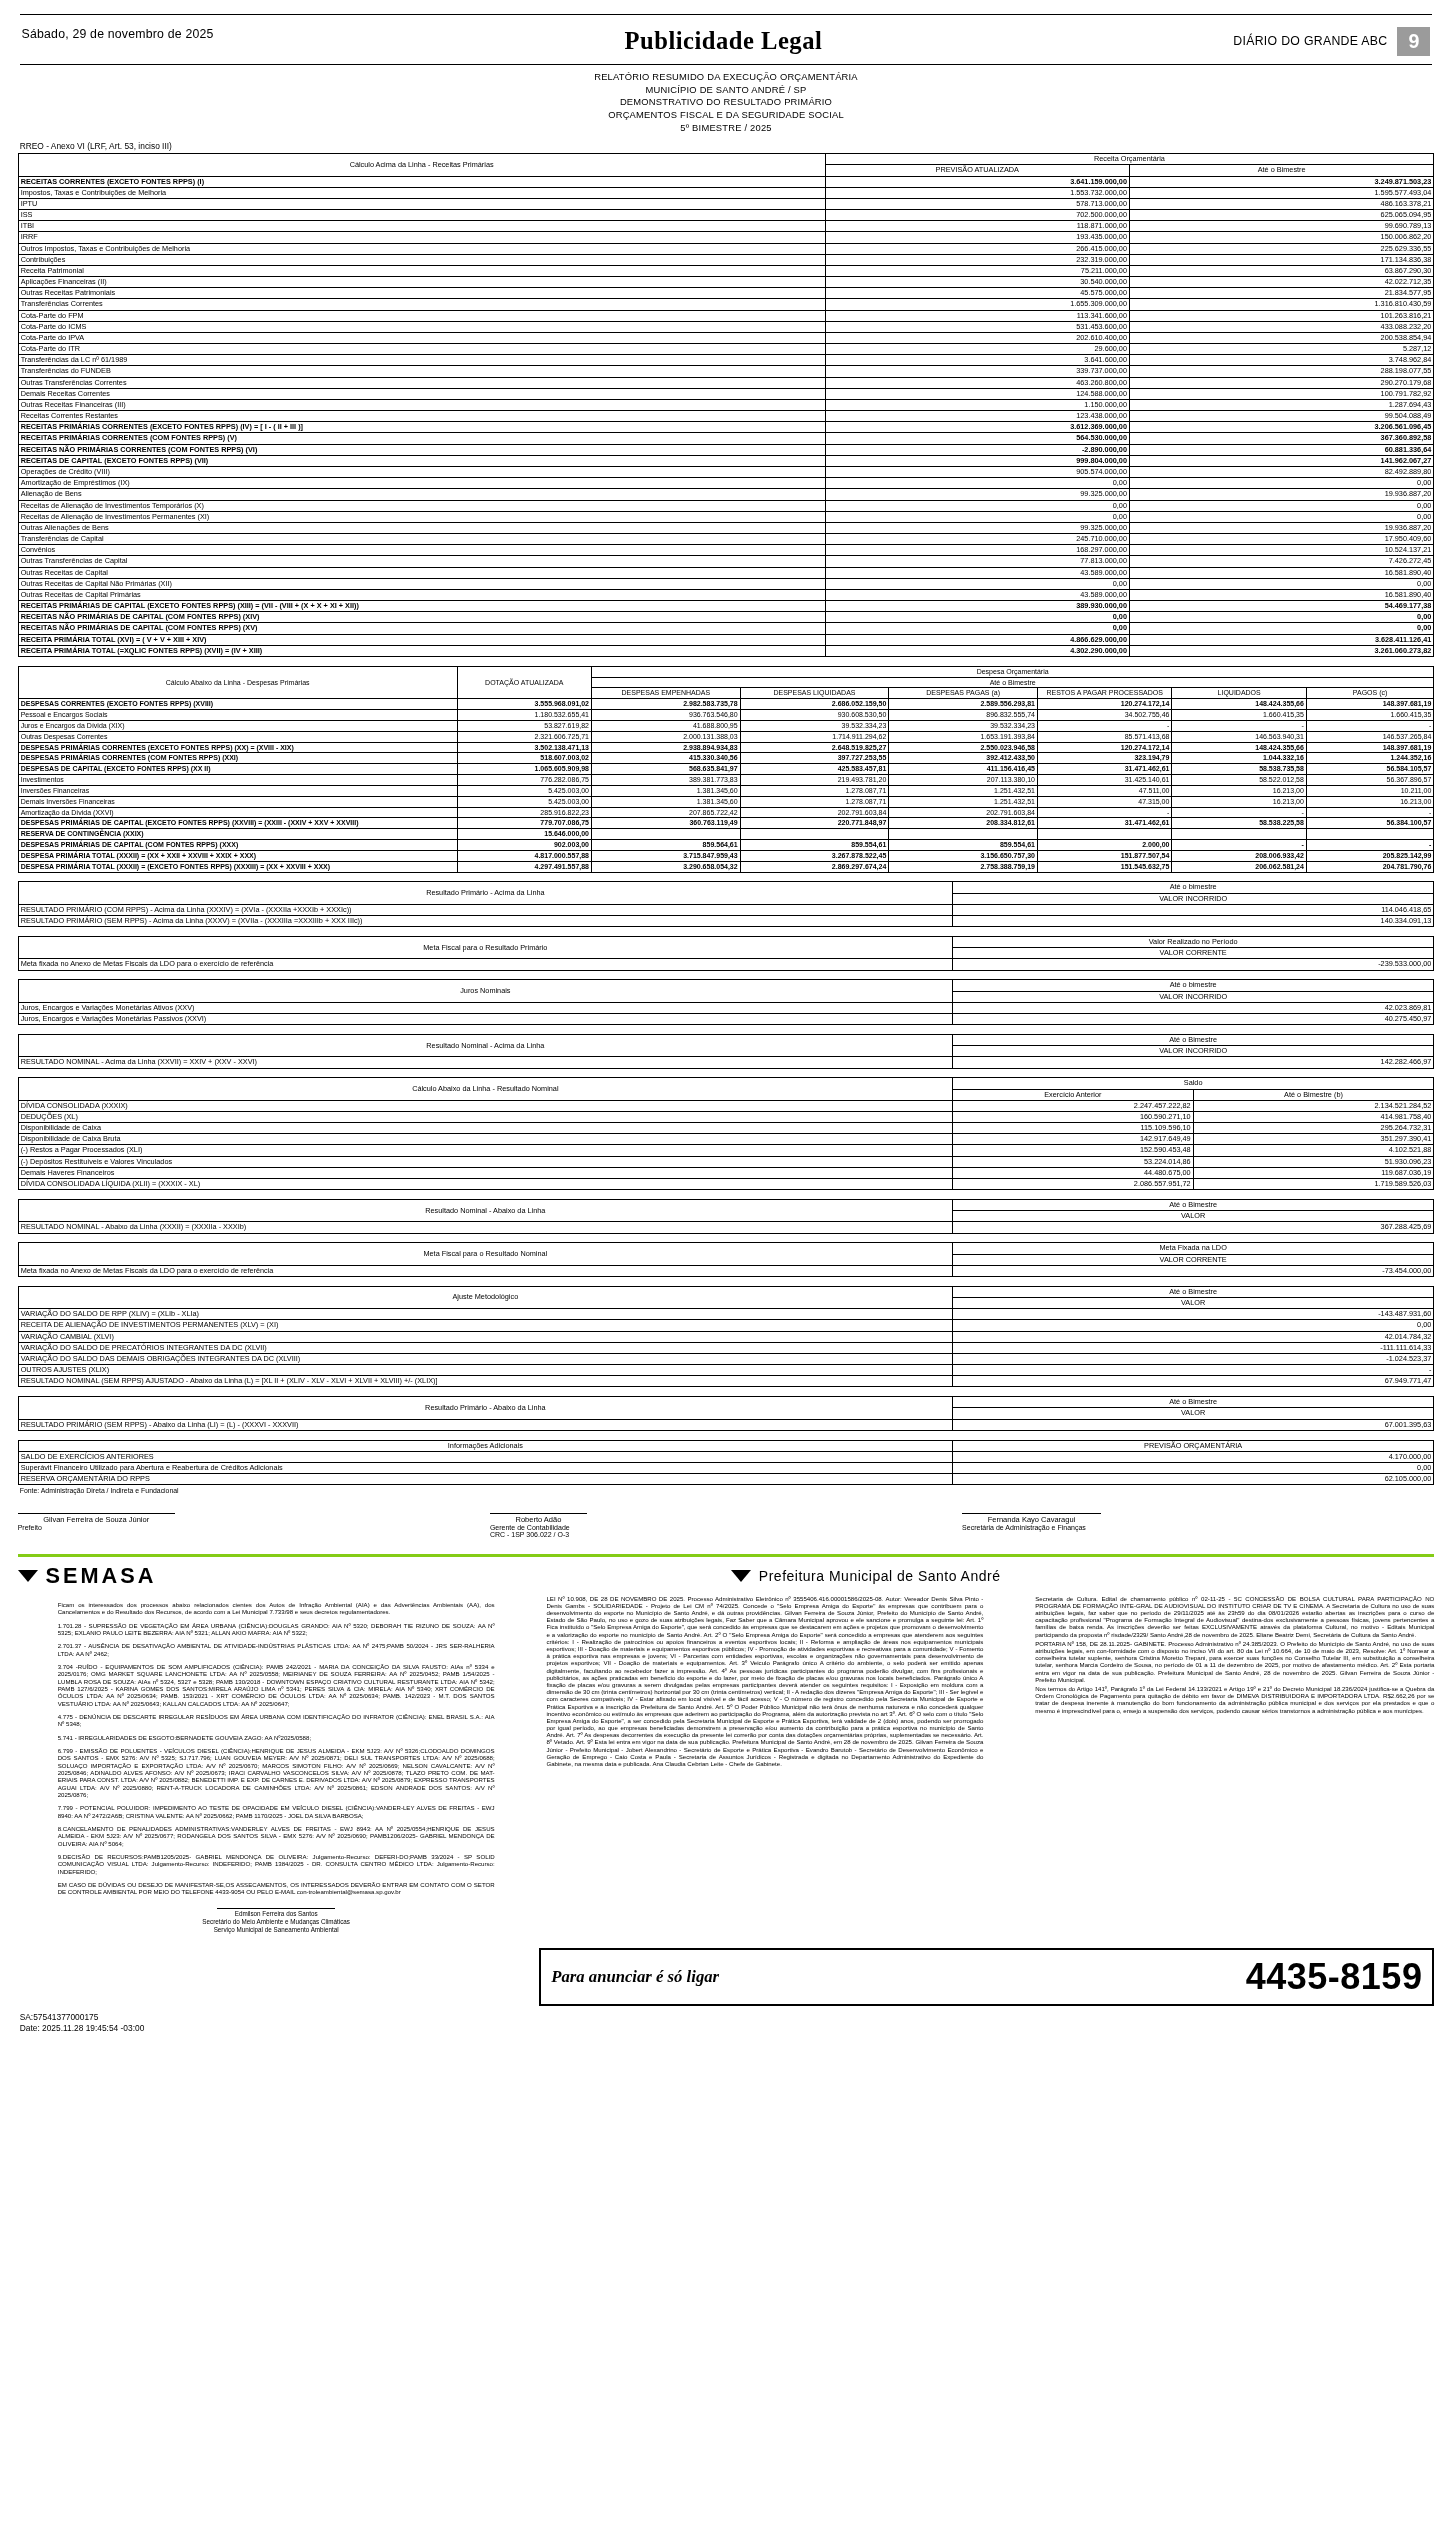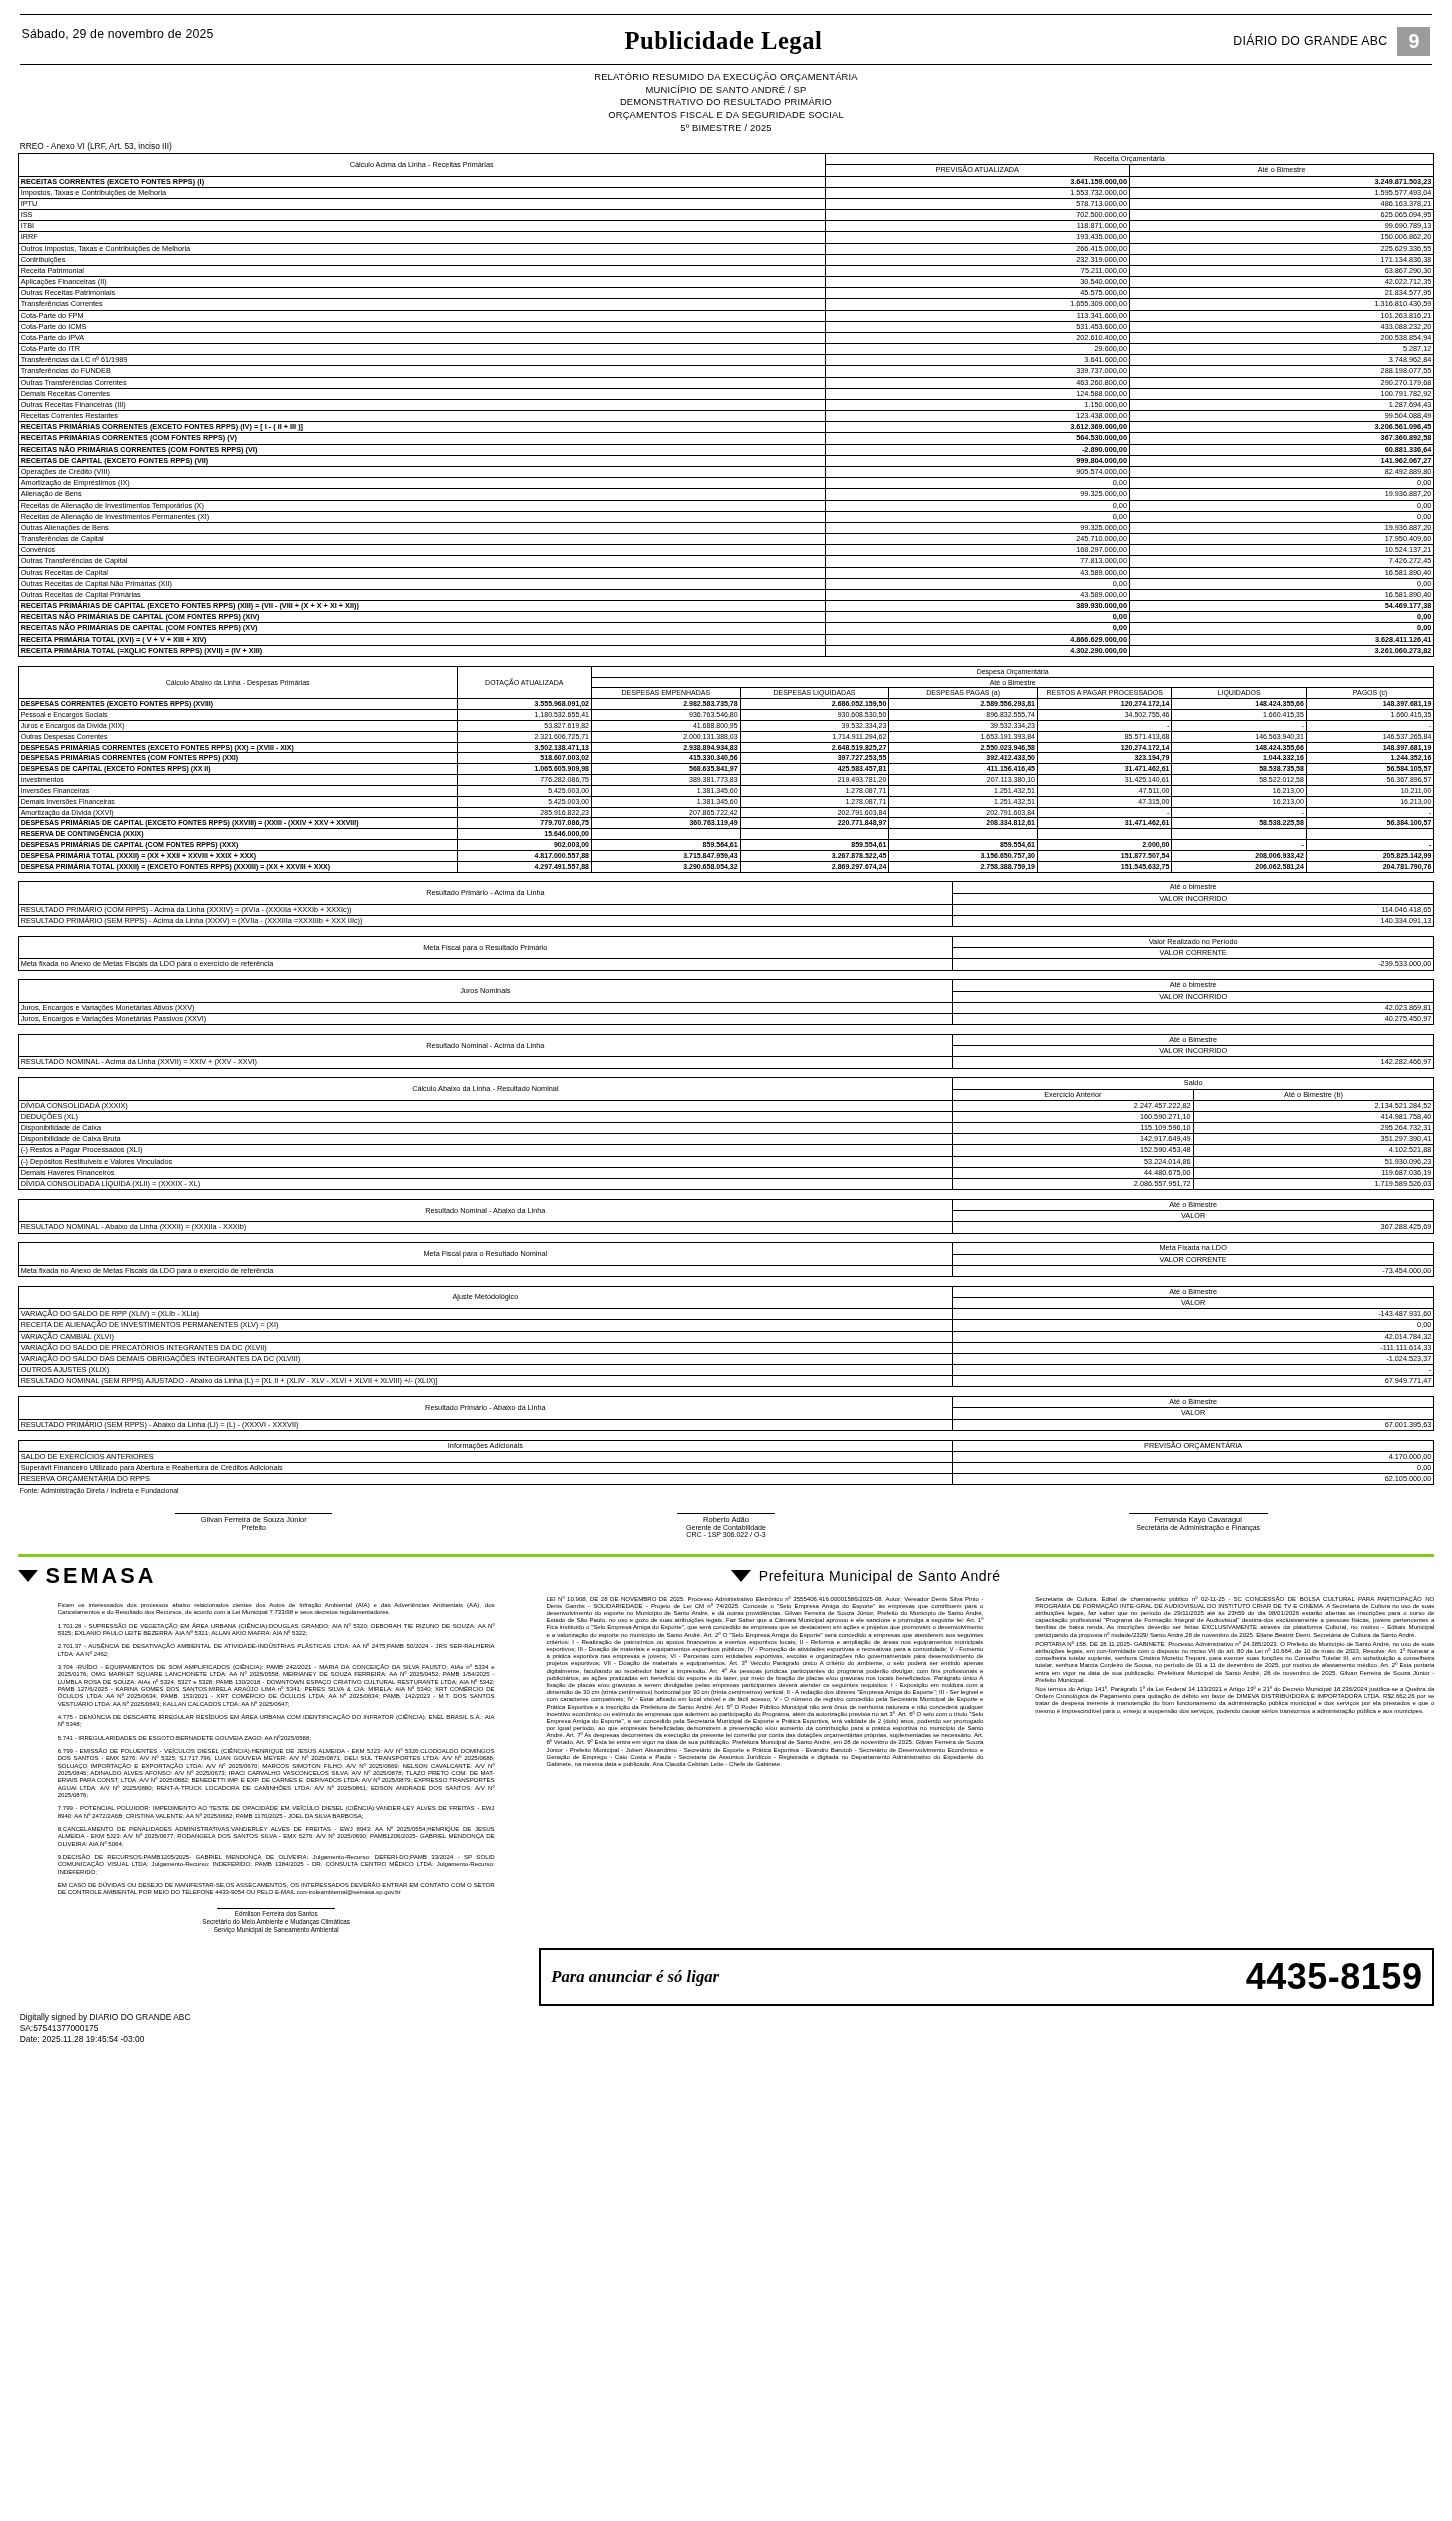--- a/index.html
+++ b/index.html
@@ -39,21 +39,21 @@
     border: 0.6px solid #000; padding: 1px 2px; vertical-align: middle;
     overflow: hidden; white-space: nowrap;
   }
   .lbl { text-align:left; }
   .num { text-align:right; }
   .ctr { text-align:center; }
   .b { font-weight: bold; }
   .tbl-gap { height: 8.9px; }
 
   
-  .sigs { display:flex; font-size: 7.5px; text-align:center; padding: 9.9px 0 2px 0; }
+  .sigs { display:flex; font-size: 7.5px; text-align:left; padding: 9.9px 0 2px 0; }
   .sigs > div { flex:1; }
   .sig-name { border-top: 0.6px solid #000; display:inline-block; padding: 1px 25.6px 0 25.6px; }
   .sig-role { font-size: 7px; }
   .fonte { font-size: 6.9px; padding: 2px 0 0 2px; }
 
   
   .lower { margin-top: 13.8px; border-top: 3px solid #84cc16; padding-top: 5.9px; }
   .lower-heads { display:flex; gap: 9.9px; }
   .lower-heads > div { flex:1; display:flex; align-items:center; gap:7.9px; }
   .tri { width:0; height:0; border-left: 10.8px solid transparent; border-right: 10.8px solid transparent; border-top: 12.8px solid #000; }
@@ -911,19 +911,18 @@
       <div class="col" style="flex:0 0 66%">
         <div class="ad-box">
           <div class="ad-text">Para anunciar é só ligar</div>
           <div class="ad-phone">4435-8159</div>
         </div>
       </div>
     </div>
   </div>
 
   <div class="digital">
-    <div>Digitally signed by DIARIO DO GRANDE ABC</div>
     <div>SA:57541377000175</div>
     <div>Date: 2025.11.28 19:45:54 -03:00</div>
   </div>
 
 </div>
 
 
 </body></html>

